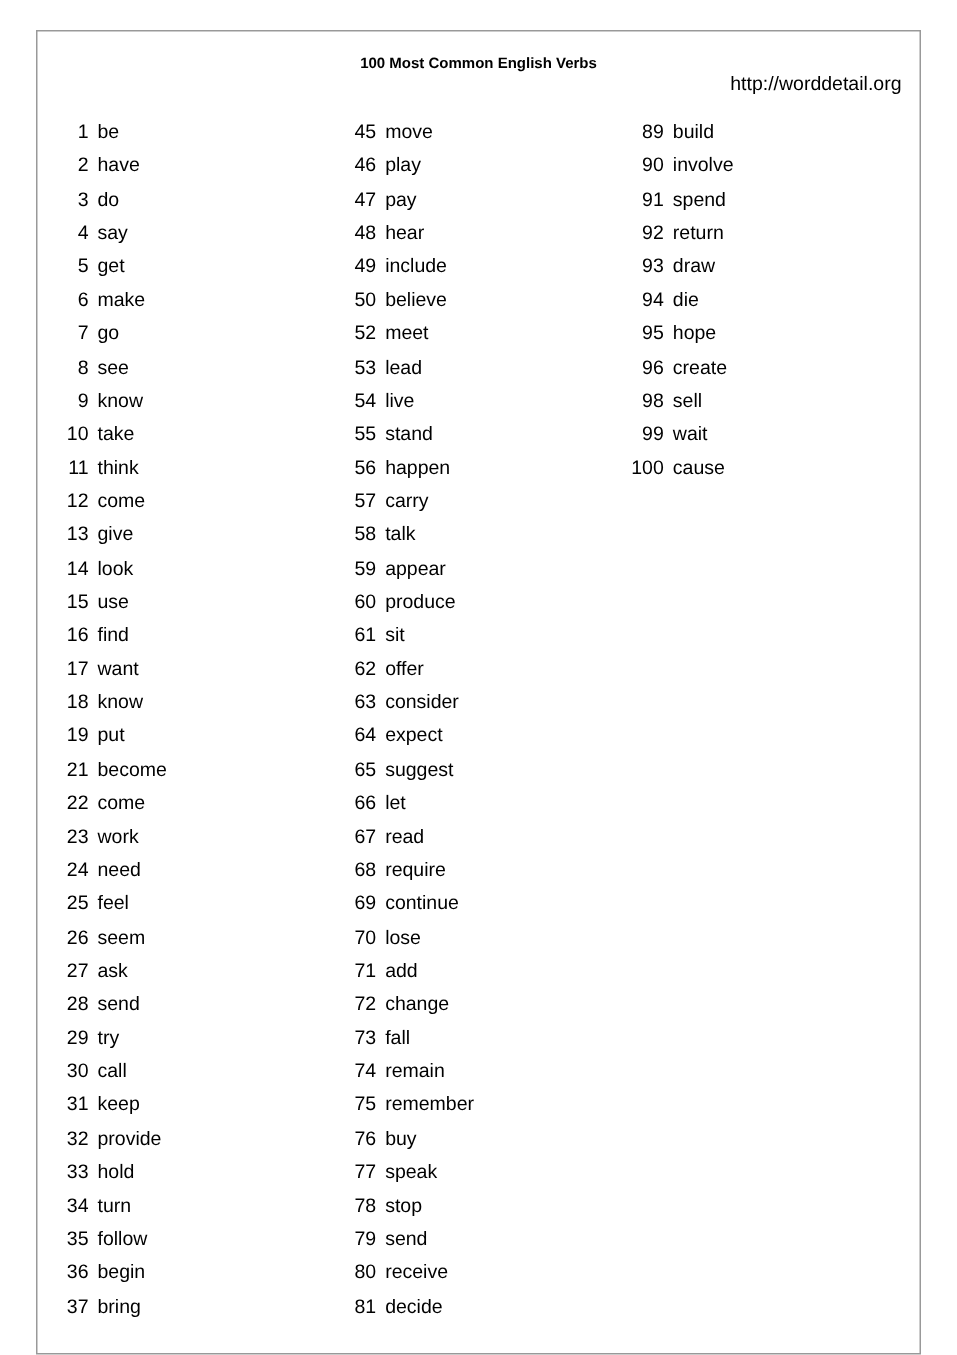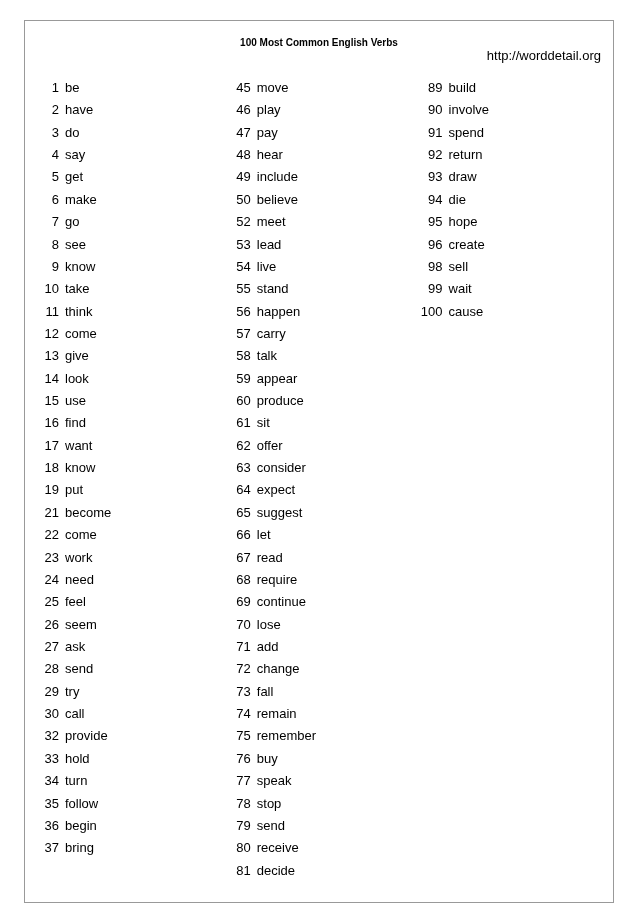--- a/index.html
+++ b/index.html
@@ -181,20 +181,24 @@
         </div>
         <div class="row">
           <span class="num">29</span>
           <span class="word">try</span>
         </div>
         <div class="row">
           <span class="num">30</span>
           <span class="word">call</span>
         </div>
         <div class="row">
+          <span class="num">31</span>
+          <span class="word">keep</span>
+        </div>
+        <div class="row">
           <span class="num">32</span>
           <span class="word">provide</span>
         </div>
         <div class="row">
           <span class="num">33</span>
           <span class="word">hold</span>
         </div>
         <div class="row">
           <span class="num">34</span>
           <span class="word">turn</span>

